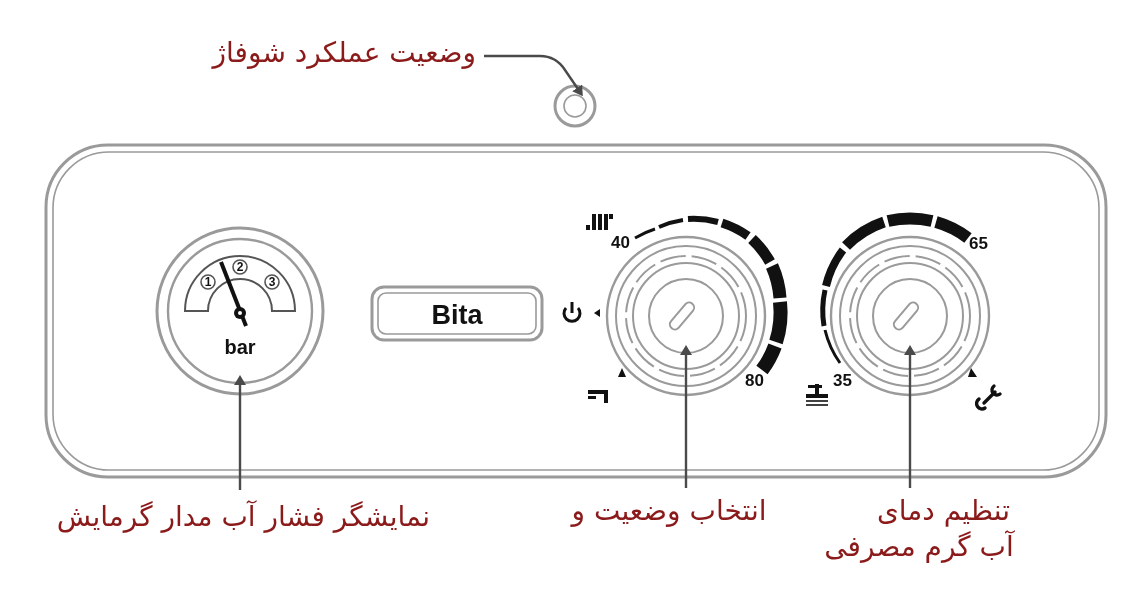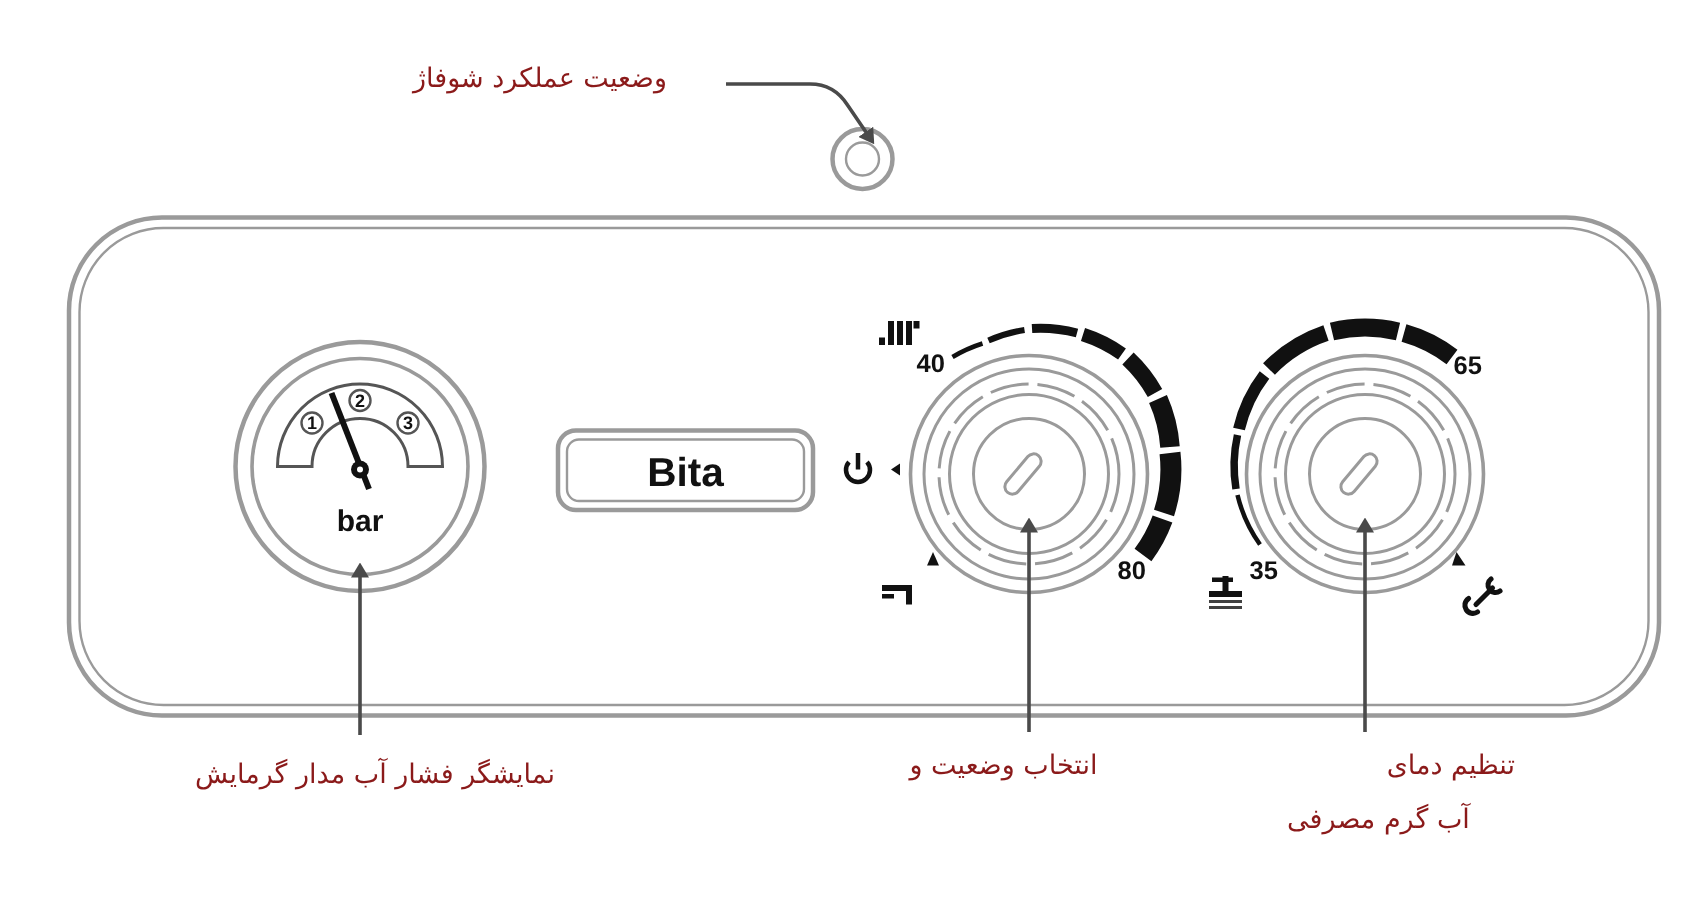--- a/index.html
+++ b/index.html
@@ -1,18 +1,18 @@
 <!DOCTYPE html>
 <html><head>
 <meta charset="utf-8">
 <style>
   html, body { margin: 0; padding: 0; background: #ffffff; }
   body { width: 1137px; height: 613px; position: relative; overflow: hidden; font-family: "DejaVu Sans", sans-serif; }
   .stage { position: absolute; left: 0; top: 0; width: 1137px; height: 613px; }
-  .label { position: absolute; color: #8b1a1a; font-family: "DejaVu Sans", sans-serif; font-size: 18px; direction: rtl; text-align: center; white-space: nowrap; line-height: 34px; }
+  .label { position: absolute; color: #8b1a1a; font-family: "DejaVu Sans", sans-serif; font-size: 28px; direction: rtl; text-align: center; white-space: nowrap; line-height: 34px; }
   .brand { font-family: "Liberation Sans", sans-serif; font-weight: bold; font-size: 27px; fill: #111; }
   .num { font-family: "Liberation Sans", sans-serif; font-weight: bold; font-size: 17px; fill: #111; }
   .gnum { font-family: "Liberation Sans", sans-serif; font-weight: bold; font-size: 12px; fill: #111; }
   .bar { font-family: "Liberation Sans", sans-serif; font-weight: bold; font-size: 20px; fill: #111; }
 </style>
 </head>
 <body>
 
 <div class="stage">
 <svg width="1137" height="613" viewBox="0 0 1137 613" xmlns="http://www.w3.org/2000/svg">

